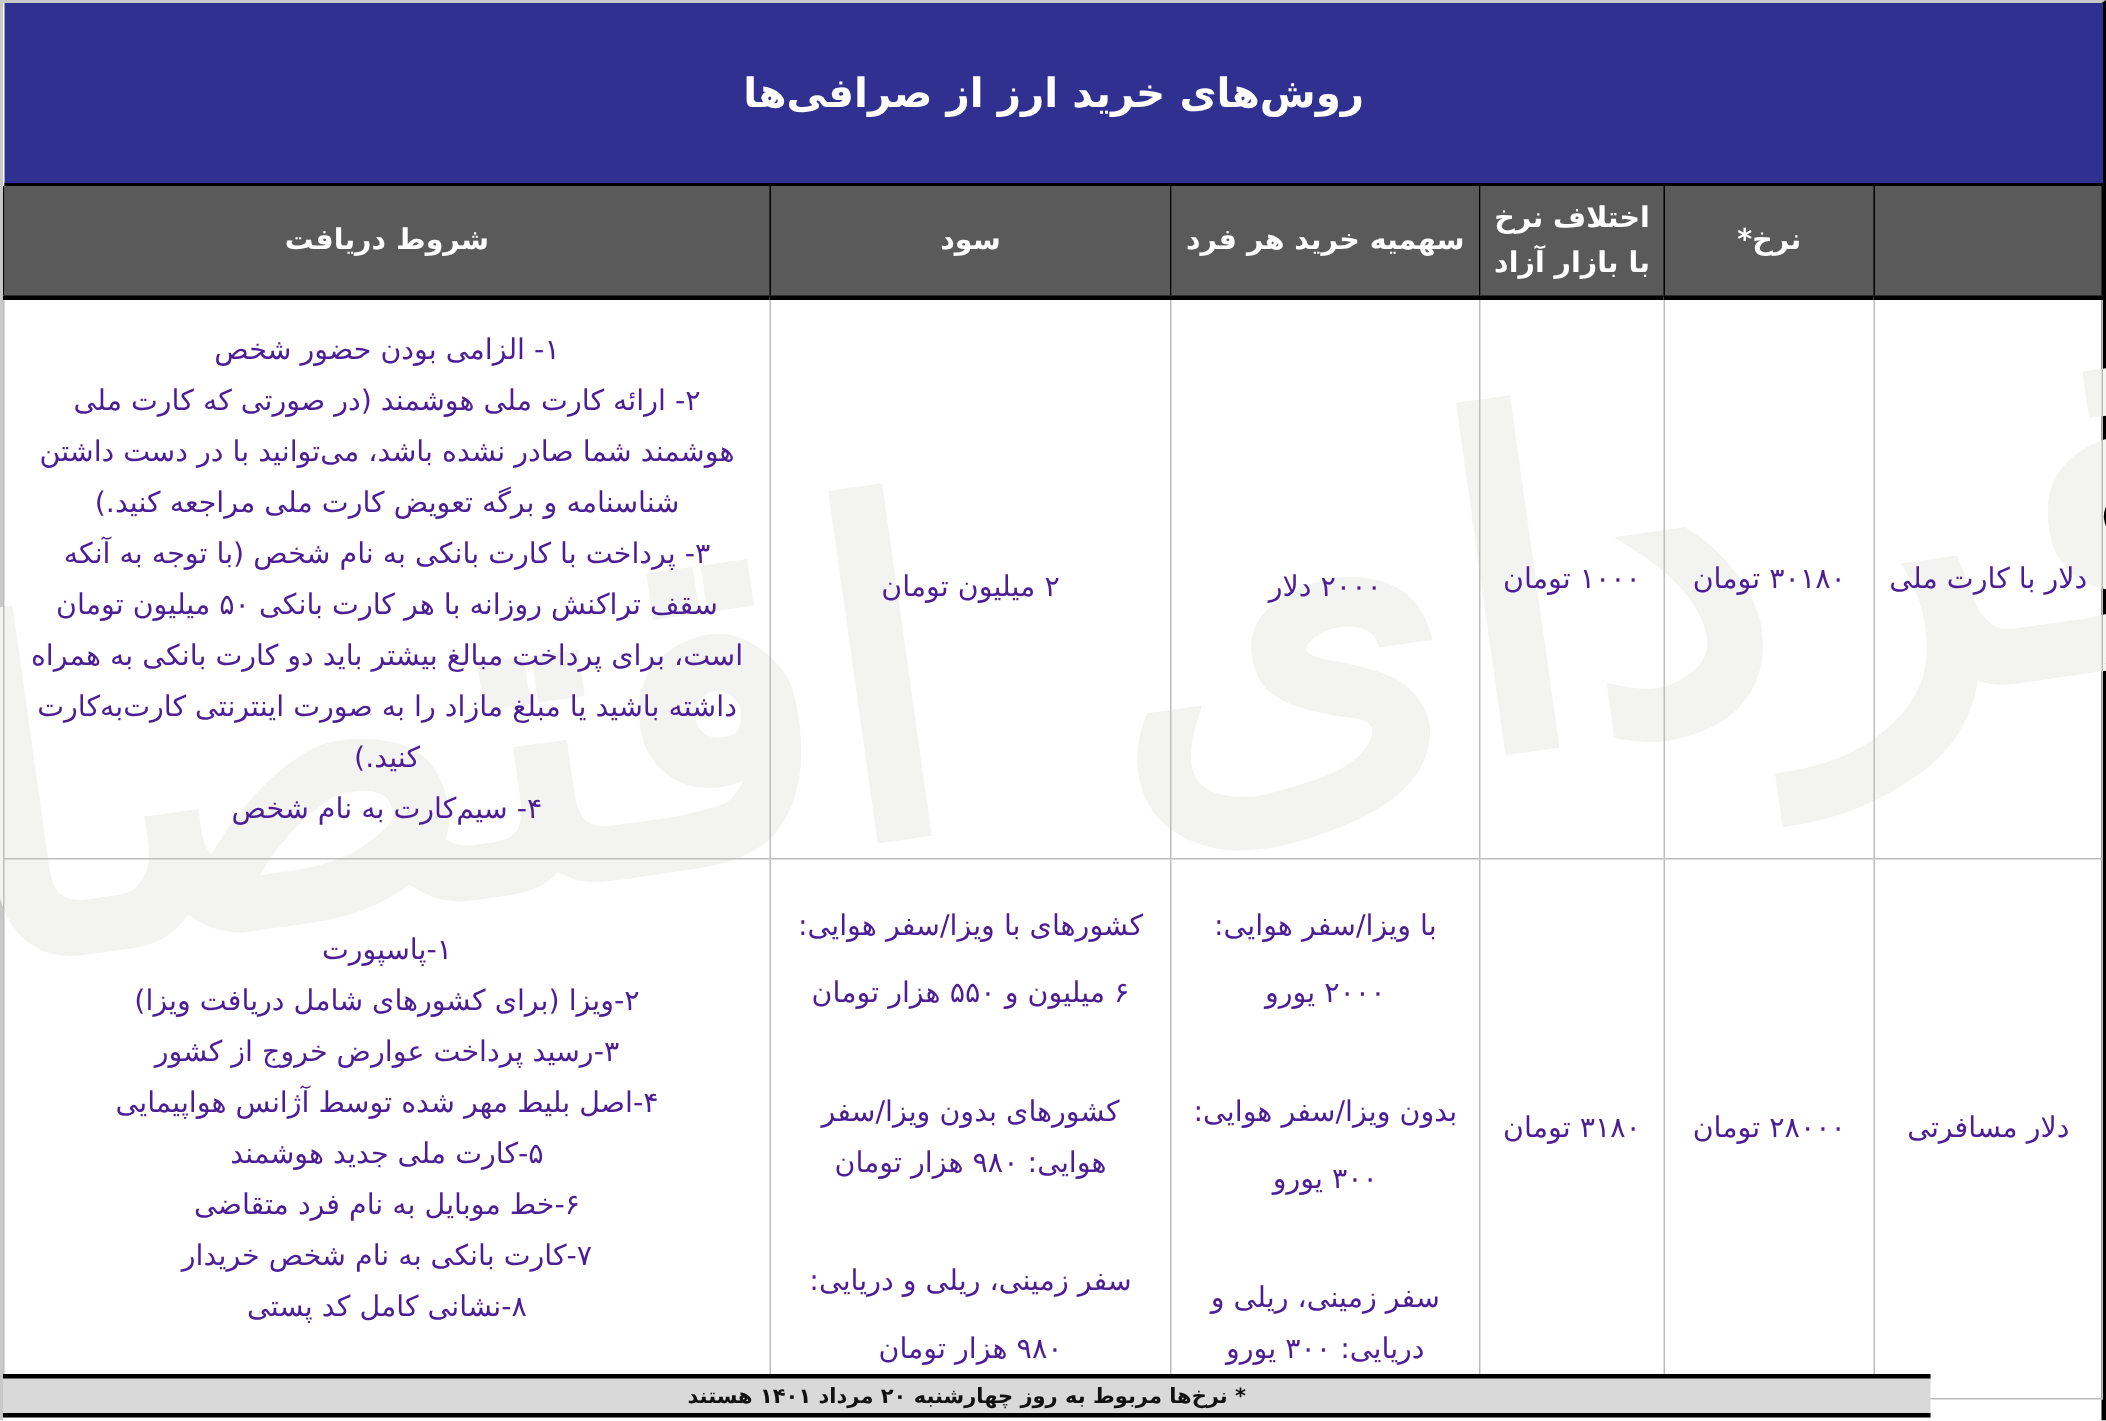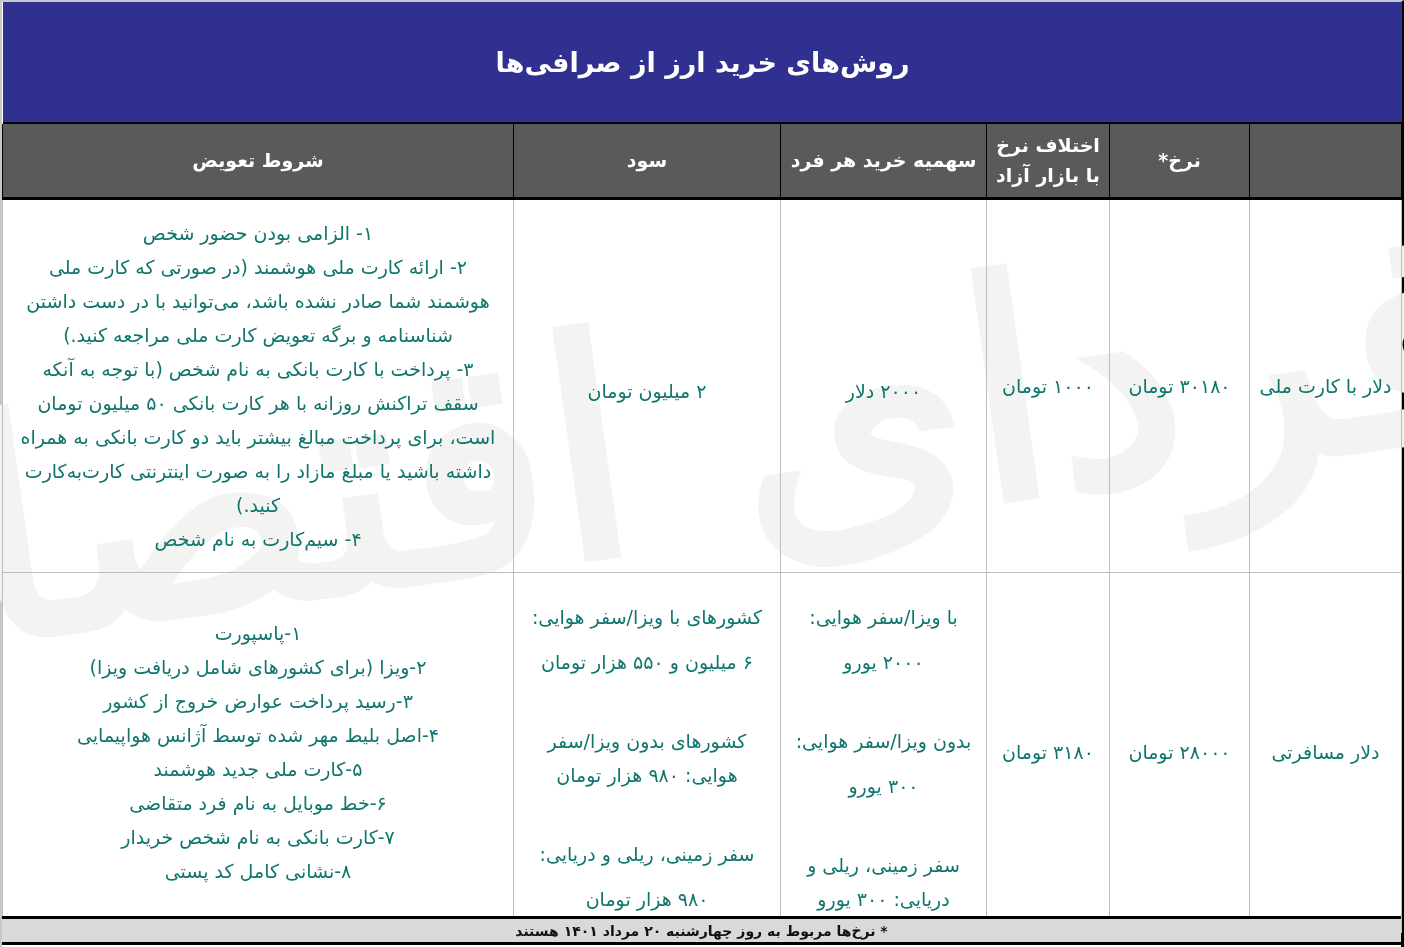--- a/index.html
+++ b/index.html
@@ -33,34 +33,34 @@
     table.main th {
       background: #5a5a5a; color: #ffffff; height: 74px;
       font-family: "DejaVu Sans", sans-serif; font-weight: bold; font-size: 19px;
       border-left: 1px solid #000; border-right: 1px solid #000;
       border-bottom: 3px solid #000; text-align: center; vertical-align: middle;
       line-height: 30px; padding: 0 4px;
     }
     table.main td {
       border-left: 1px solid #bdbdbd; border-right: 1px solid #bdbdbd;
       border-bottom: 1px solid #bdbdbd;
-      font-family: "DejaVu Sans", sans-serif; font-size: 19px; color: #0f766e;
+      font-family: "DejaVu Sans", sans-serif; font-size: 19px; color: #4c1d95;
       text-align: center; vertical-align: middle; line-height: 34px;
       background: transparent;
     }
     td.label-cell { font-weight: normal; font-size: 18px; }
     td.conditions { text-align: right; padding: 0 14px 0 14px; }
     td.conditions .line { display: block; white-space: normal; }
     .row1 td { height: 374px; }
     .row2 td { height: 265px; }
     .stack { display: block; }
     .stack .blk { display: block; margin-top: 11px; }
     .stack .gap { display: block; height: 34px; }
     .footer {
-      position: absolute; left: 2px; top: 916px; width: 1399px; height: 29px;
+      position: absolute; left: 2px; top: 916px; width: 1285px; height: 29px;
       background: #d9d9d9; border-top: 3px solid #000; border-bottom: 3px solid #000;
       display: flex; align-items: center; justify-content: center;
       font-family: "DejaVu Sans", sans-serif; font-weight: bold; font-size: 14px;
       direction: rtl; color: #111; z-index: 2;
     }
   </style>
 </head>
 <body>
 
 <div class="frame"></div>
@@ -82,21 +82,21 @@
   </colgroup>
   <thead>
     <tr>
       <th></th>
       <th>نرخ*</th>
       <th>
         <span style="display:block;width:110px;margin:1px auto;">اختلاف نرخ با بازار آزاد</span>
       </th>
       <th>سهمیه خرید هر فرد</th>
       <th>سود</th>
-      <th>شروط تعویض</th>
+      <th>شروط دریافت</th>
     </tr>
   </thead>
   <tbody>
     <tr class="row1">
       <td class="label-cell">دلار با کارت ملی</td>
       <td>۳۰۱۸۰ تومان</td>
       <td>۱۰۰۰ تومان</td>
       <td>
         <span class="stack">
           <span class="blk">۲۰۰۰ دلار</span>

